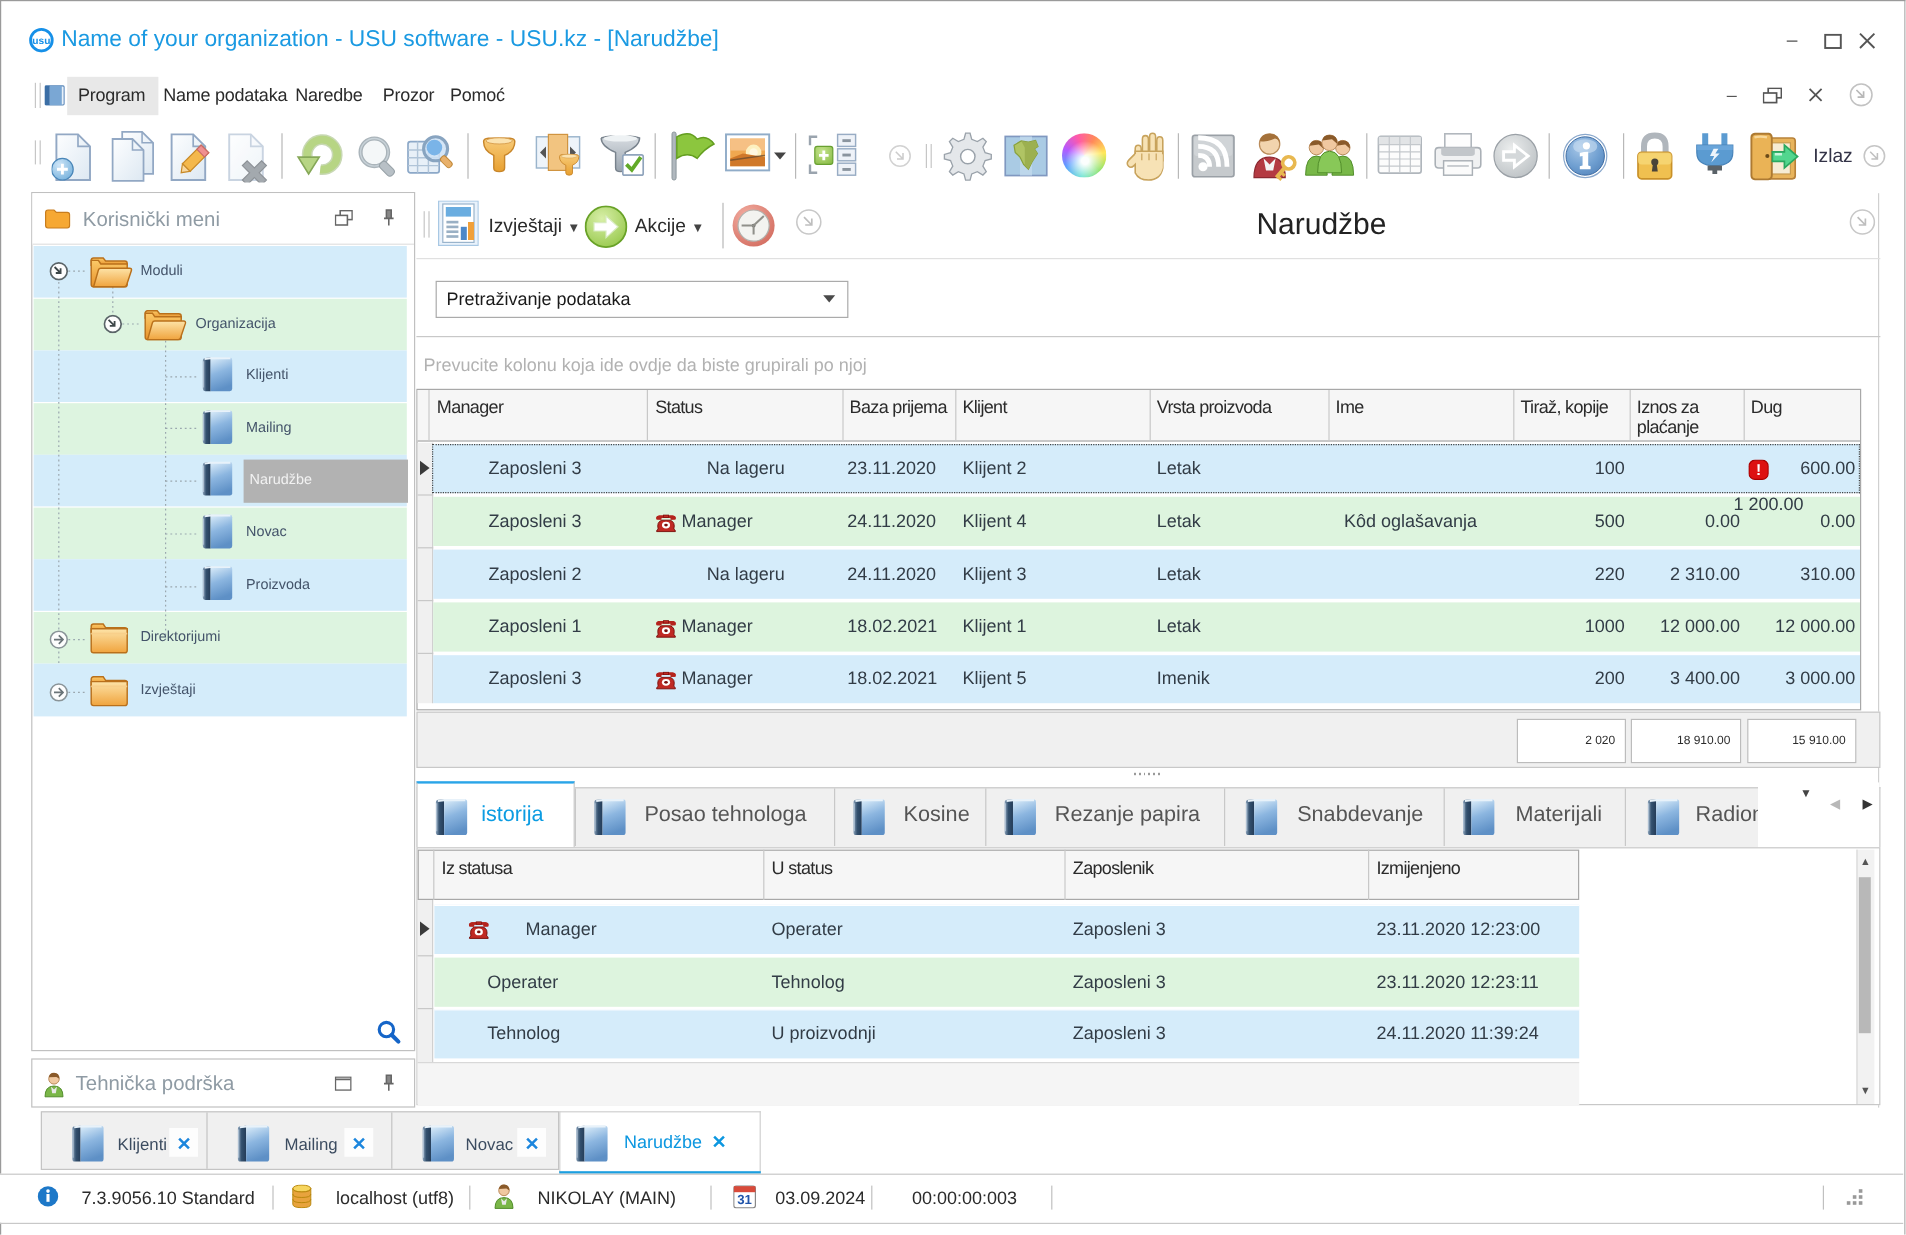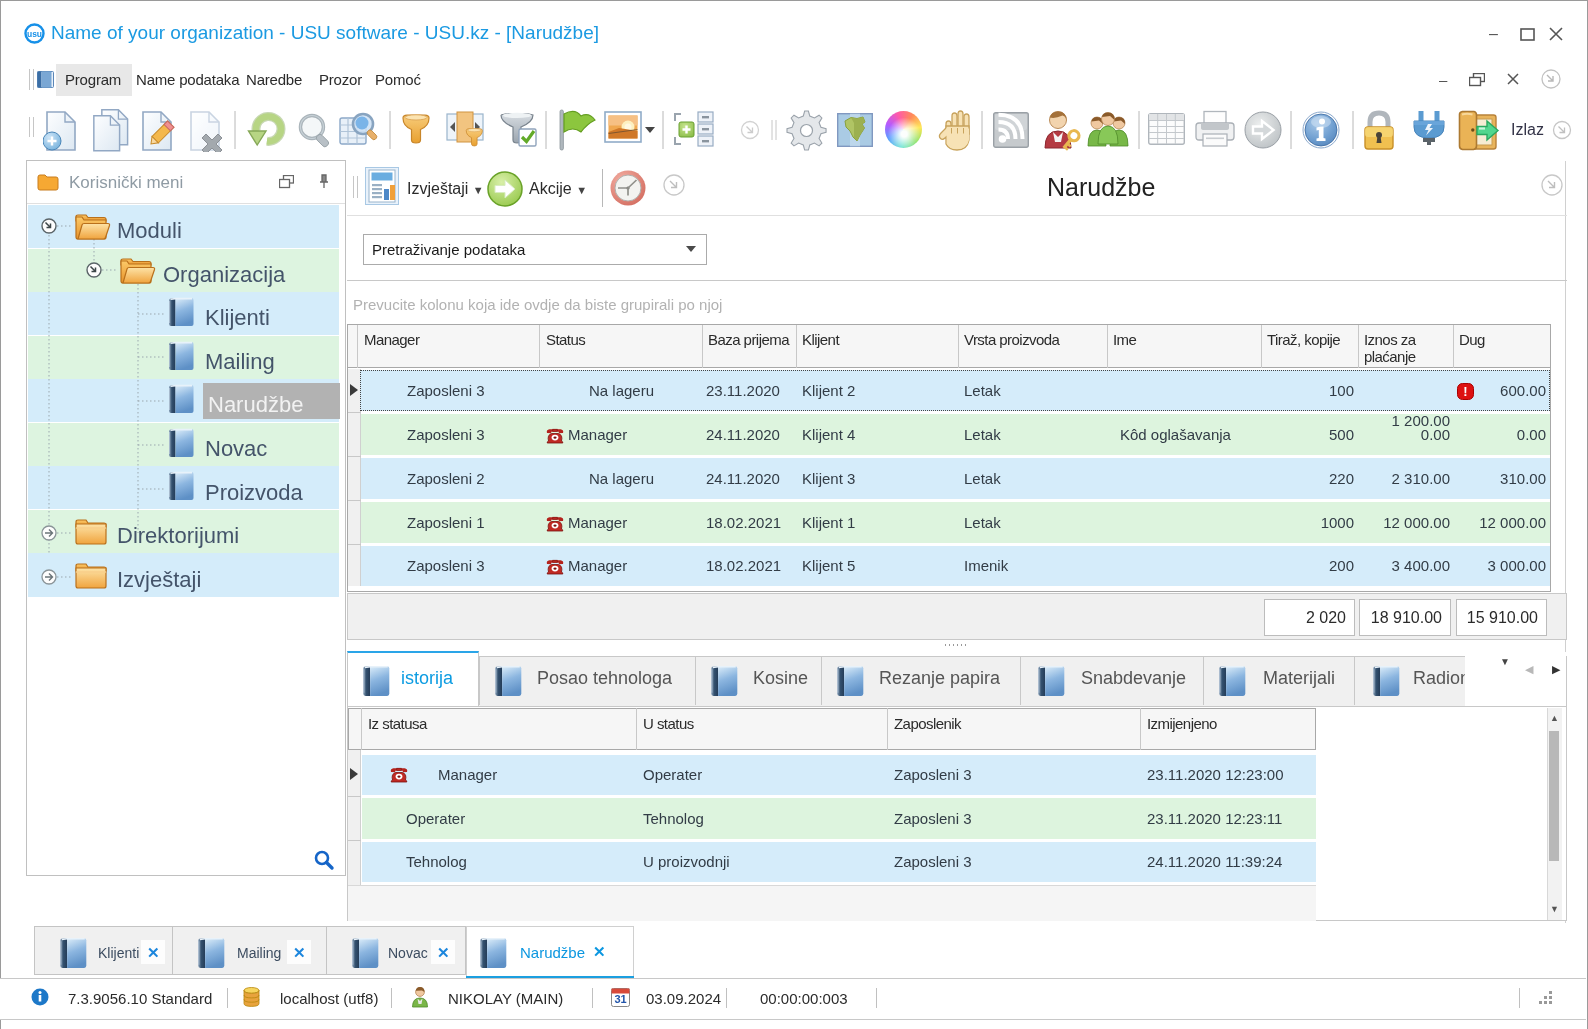--- a/index.html
+++ b/index.html
@@ -15,34 +15,34 @@
 
 .grip { position:absolute; width:5px; border-left:1px solid #c6c6c6; border-right:1px solid #c6c6c6; }
 .vsep { position:absolute; width:1px; background:#b8b8b8; }
 
 #treepanel { position:absolute; left:25px; top:159px; width:320px; height:716px; border:1px solid #c0c0c0; background:#fff; }
 #treehdr { position:absolute; left:0; top:0; width:318px; height:43px; background:#fff; border-bottom:1px solid #e0e0e0; }
 .phdrtxt { color:#8f9ba4; font-weight:normal; font-size:17px; }
 .trow { position:absolute; left:1px; width:311px; height:43px; }
 .tblue { background:#d4ecfa; }
 .tgreen { background:#ddf4e0; }
-.ttext { position:absolute; font-size:22px; color:#44546a; }
+.ttext { position:absolute; font-size:12px; color:#44546a; }
 
 #suppanel { position:absolute; left:25px; top:881px; width:320px; height:41px; border:1px solid #c0c0c0; background:#fff; }
 
 .mainline { position:absolute; background:#d5d5d5; }
 #bigtitle { position:absolute; top:172px; font-size:25px; color:#222; }
 .ghl { position:absolute; font-size:15px; color:#2b2b2b; letter-spacing:-0.55px; }
 .gcol { position:absolute; width:1px; background:#c8c8c8; }
 .grow { position:absolute; font-size:15px; color:#323c46; }
 .rowblue { background:#d5ecfa; border-top:1px solid #fff; }
 .rowgreen { background:#ddf4de; }
 .num { text-align:right; }
 
-.sumbox { position:absolute; top:598px; height:37px; background:#fff; border:1px solid #bcbcbc; font-size:16px; color:#2b2b2b; line-height:35px; text-align:right; padding-right:8px; }
+.sumbox { position:absolute; top:598px; height:37px; background:#fff; border:1px solid #bcbcbc; font-size:10px; color:#2b2b2b; line-height:35px; text-align:right; padding-right:8px; }
 .btabtxt { position:absolute; top:14px; }
 
 #statusbar { position:absolute; left:0; top:978px; width:1586px; height:41px; background:#fff; border-top:1px solid #c8c8c8; }
 .stxt { position:absolute; top:11px; font-size:15px; color:#2b2b2b; }
 .ssep { position:absolute; top:9px; width:1px; height:20px; background:#c0c0c0; }
 </style>
 </head>
 <body>
 <div id="win">
 
@@ -468,20 +468,33 @@
     <svg class="abs" style="left:140px; top:309px;" width="28" height="31" viewBox="0 0 28 31">
         <use href="#book"></use>
       </svg>
 
     <svg class="abs" style="left:286px; top:688px;" width="22" height="22" viewBox="0 0 22 22">
       <circle cx="9" cy="9" r="6" fill="none" stroke="#1565c8" stroke-width="2.6"></circle>
       <line x1="13.5" y1="13.5" x2="19" y2="19" stroke="#1565c8" stroke-width="3.4" stroke-linecap="round"></line>
     </svg>
   </div>
 
+  <div id="suppanel">
+    <svg class="abs" style="left:8px; top:10px;" width="20" height="22" viewBox="0 0 20 22">
+        <use href="#person"></use>
+      </svg>
+    <div class="abs phdrtxt" style="left:36px; top:10px;">Tehnička podrška</div>
+    <svg class="abs" style="left:252px; top:14px;" width="14" height="12" viewBox="0 0 14 12">
+        <rect x="0.5" y="0.5" width="13" height="11" fill="none" stroke="#666" stroke-width="1.3"></rect>
+        <line x1="1" y1="2.5" x2="13" y2="2.5" stroke="#666" stroke-width="1.6"></line>
+      </svg>
+    <svg class="abs" style="left:291px; top:12px;" width="12" height="15" viewBox="0 0 12 15">
+      <path d="M4 1 L8 1 L8 8 L4 8 Z M2 8 L10 8 M6 8 L6 14" fill="#888" stroke="#666" stroke-width="1.3"></path>
+    </svg>
+  </div>
 
   <svg width="0" height="0" style="position:absolute;">
     <defs>
       <linearGradient id="foldg" x1="0" y1="0" x2="0" y2="1">
         <stop offset="0" stop-color="#fbc968"></stop>
           <stop offset="1" stop-color="#e8922a"></stop>
       </linearGradient>
       <linearGradient id="foldg2" x1="0" y1="0" x2="0" y2="1">
         <stop offset="0" stop-color="#fde3a7"></stop>
           <stop offset="1" stop-color="#f0a43e"></stop>
@@ -625,21 +638,21 @@
     <div class="abs" style="left:347px; top:499px; width:13px; height:1px; background:#c8c8c8;"></div>
     <div class="abs" style="left:347px; top:543px; width:13px; height:1px; background:#c8c8c8;"></div>
     <div class="abs" style="left:349px; top:383px; width:0; height:0; border-top:6px solid transparent; border-bottom:6px solid transparent; border-left:8px solid #3a3a3a;"></div>
 
     <div class="grow txt" style="left:406px; top:381px;">Zaposleni 3</div>
     <div class="grow txt" style="left:588px; top:381px;">Na lageru</div>
     <div class="grow txt" style="left:705px; top:381px;">23.11.2020</div>
     <div class="grow txt" style="left:801px; top:381px;">Klijent 2</div>
     <div class="grow txt" style="left:963px; top:381px;">Letak</div>
     <div class="grow num" style="left:1260px; top:381px; width:93px;">100</div>
-    <div class="grow num" style="left:1357px; top:381px; width:92px;margin-top:30px;">1 200.00</div>
+    <div class="grow num" style="left:1410px; top:381px; width:92px;margin-top:30px;">1 200.00</div>
     <svg class="abs" style="left:1456px; top:382px;" width="17" height="17" viewBox="0 0 17 17">
         <rect x="0.5" y="0.5" width="16" height="16" rx="5" fill="#dd1111" stroke="#aa0000"></rect>
         <text x="8.5" y="13" font-size="13" font-weight="bold" fill="#fff" text-anchor="middle">!</text>
       </svg>
     <div class="grow num" style="left:1452px; top:381px; width:93px;">600.00</div>
 
     <div class="grow txt" style="left:406px; top:425px;">Zaposleni 3</div>
     <svg class="abs" style="left:544px; top:426px;" width="20" height="17" viewBox="0 0 20 17">
         <use href="#phone"></use>
       </svg>

